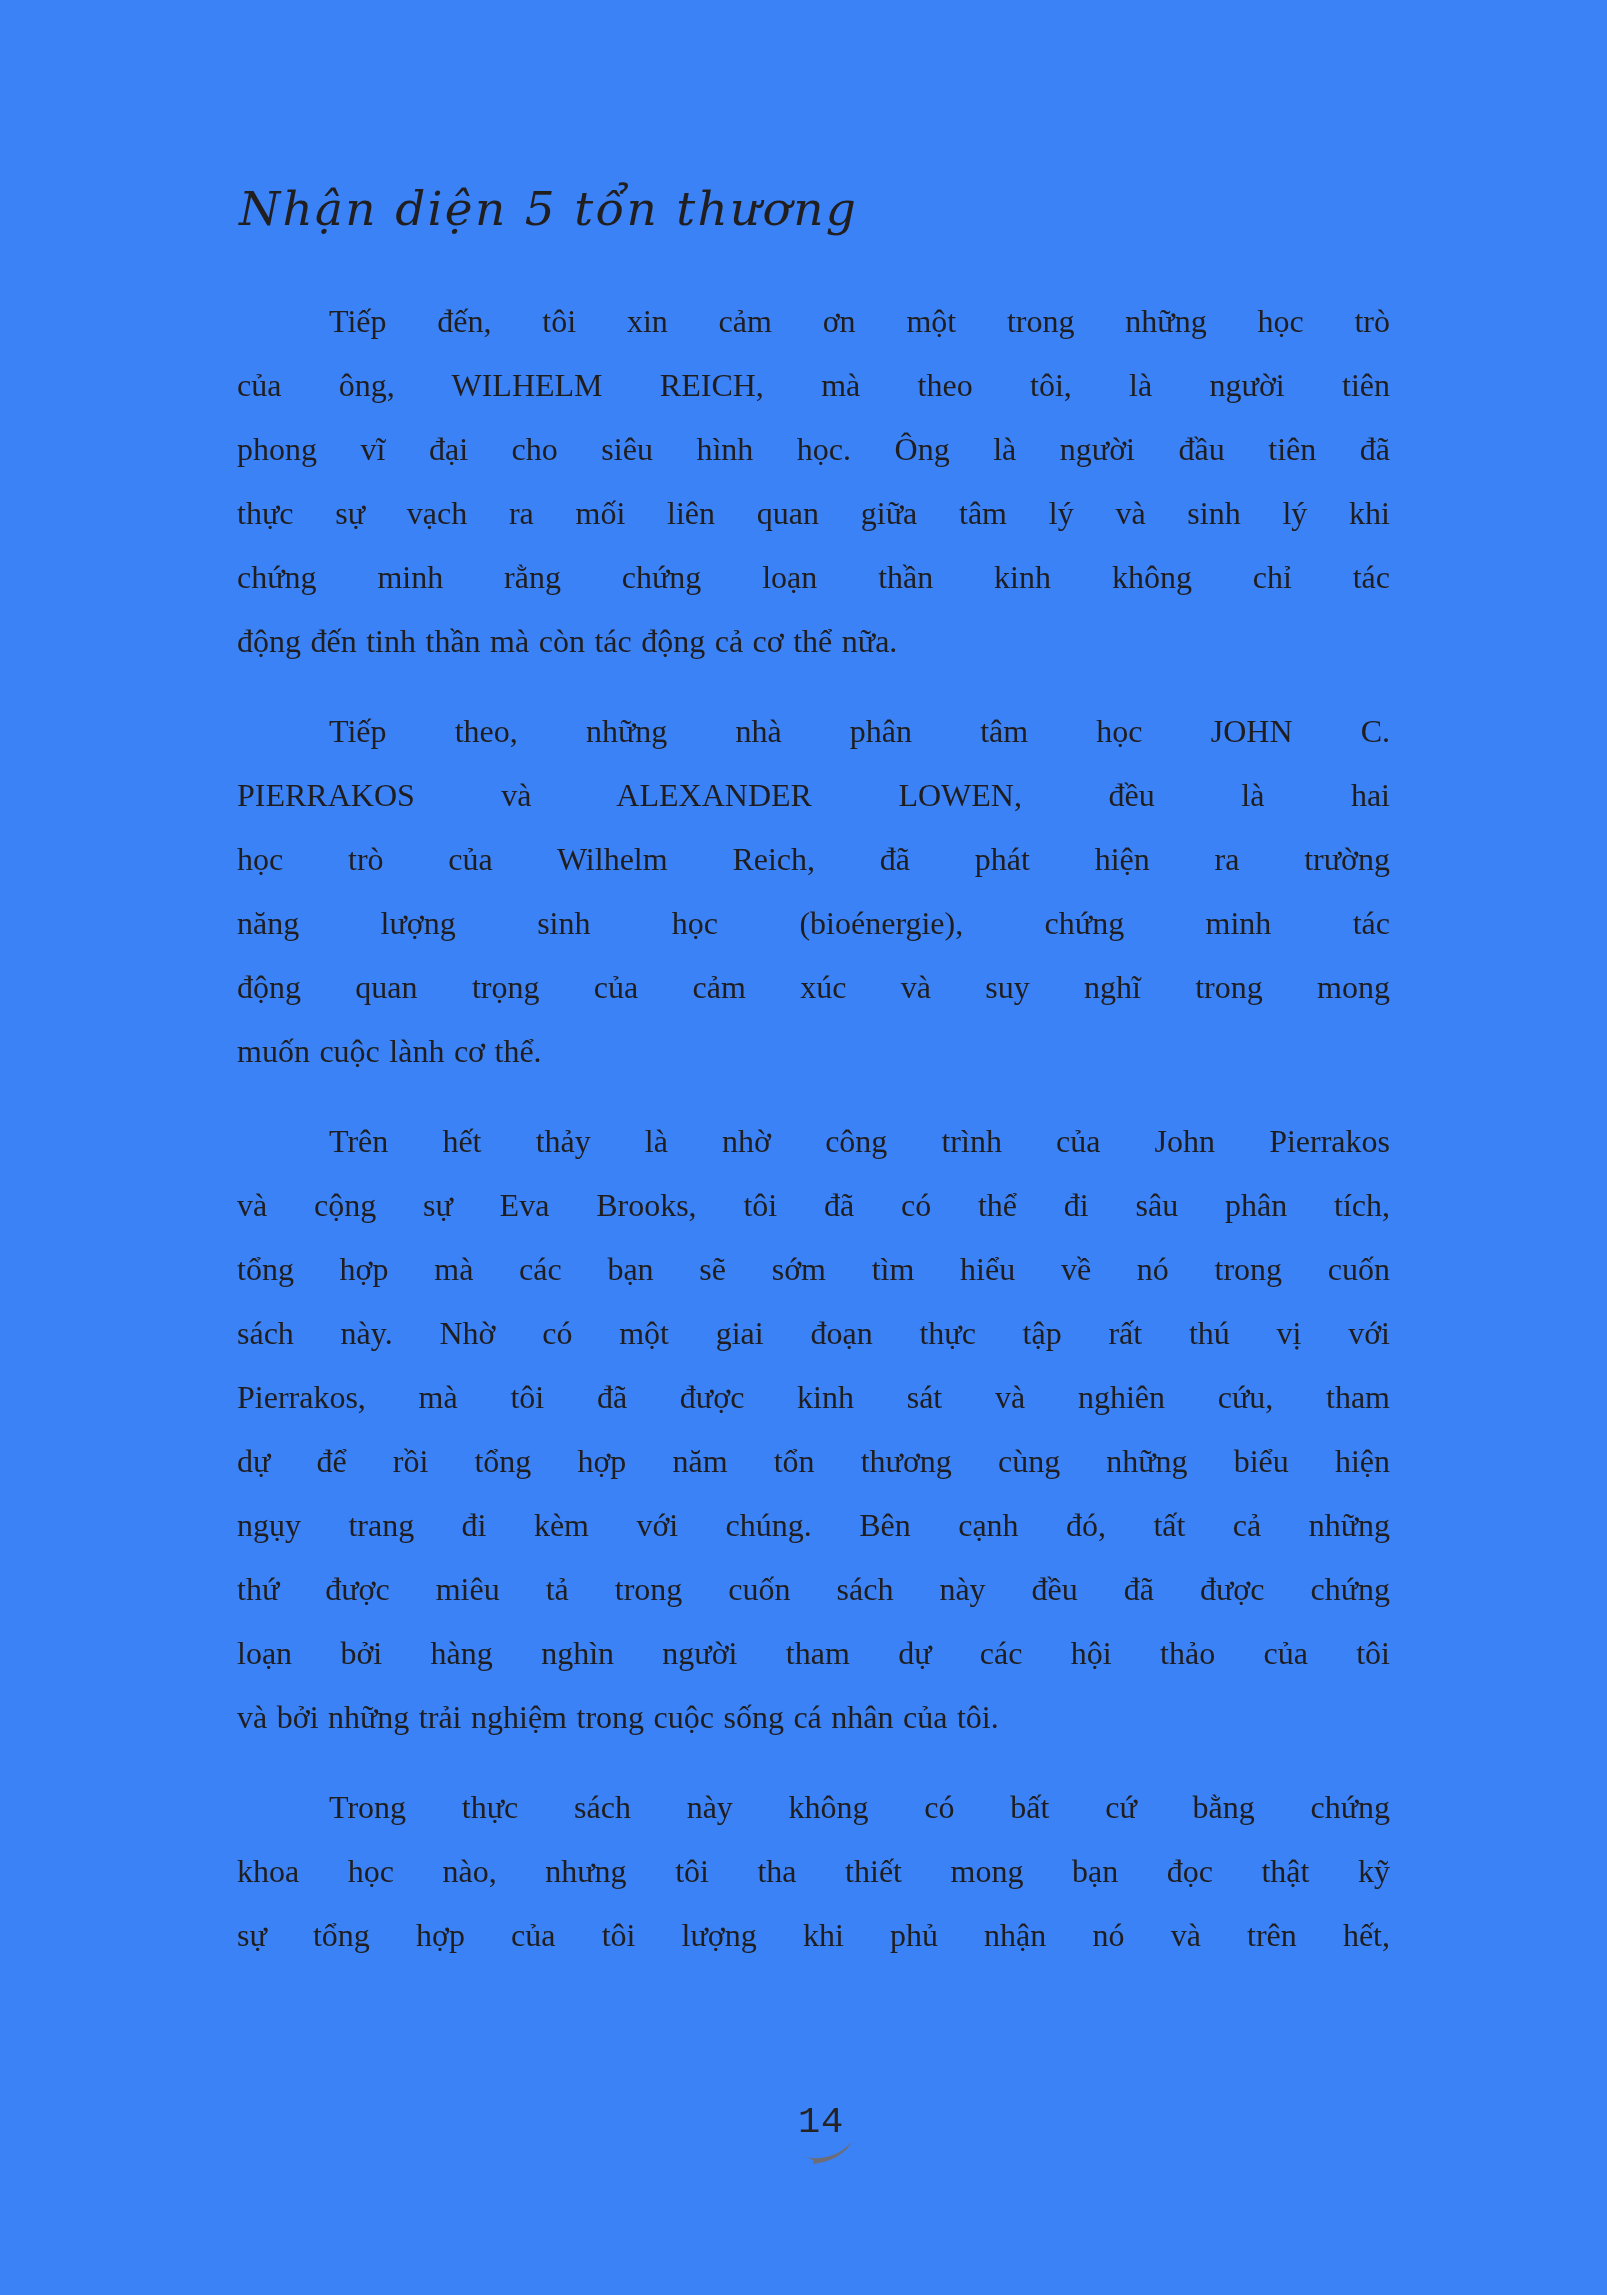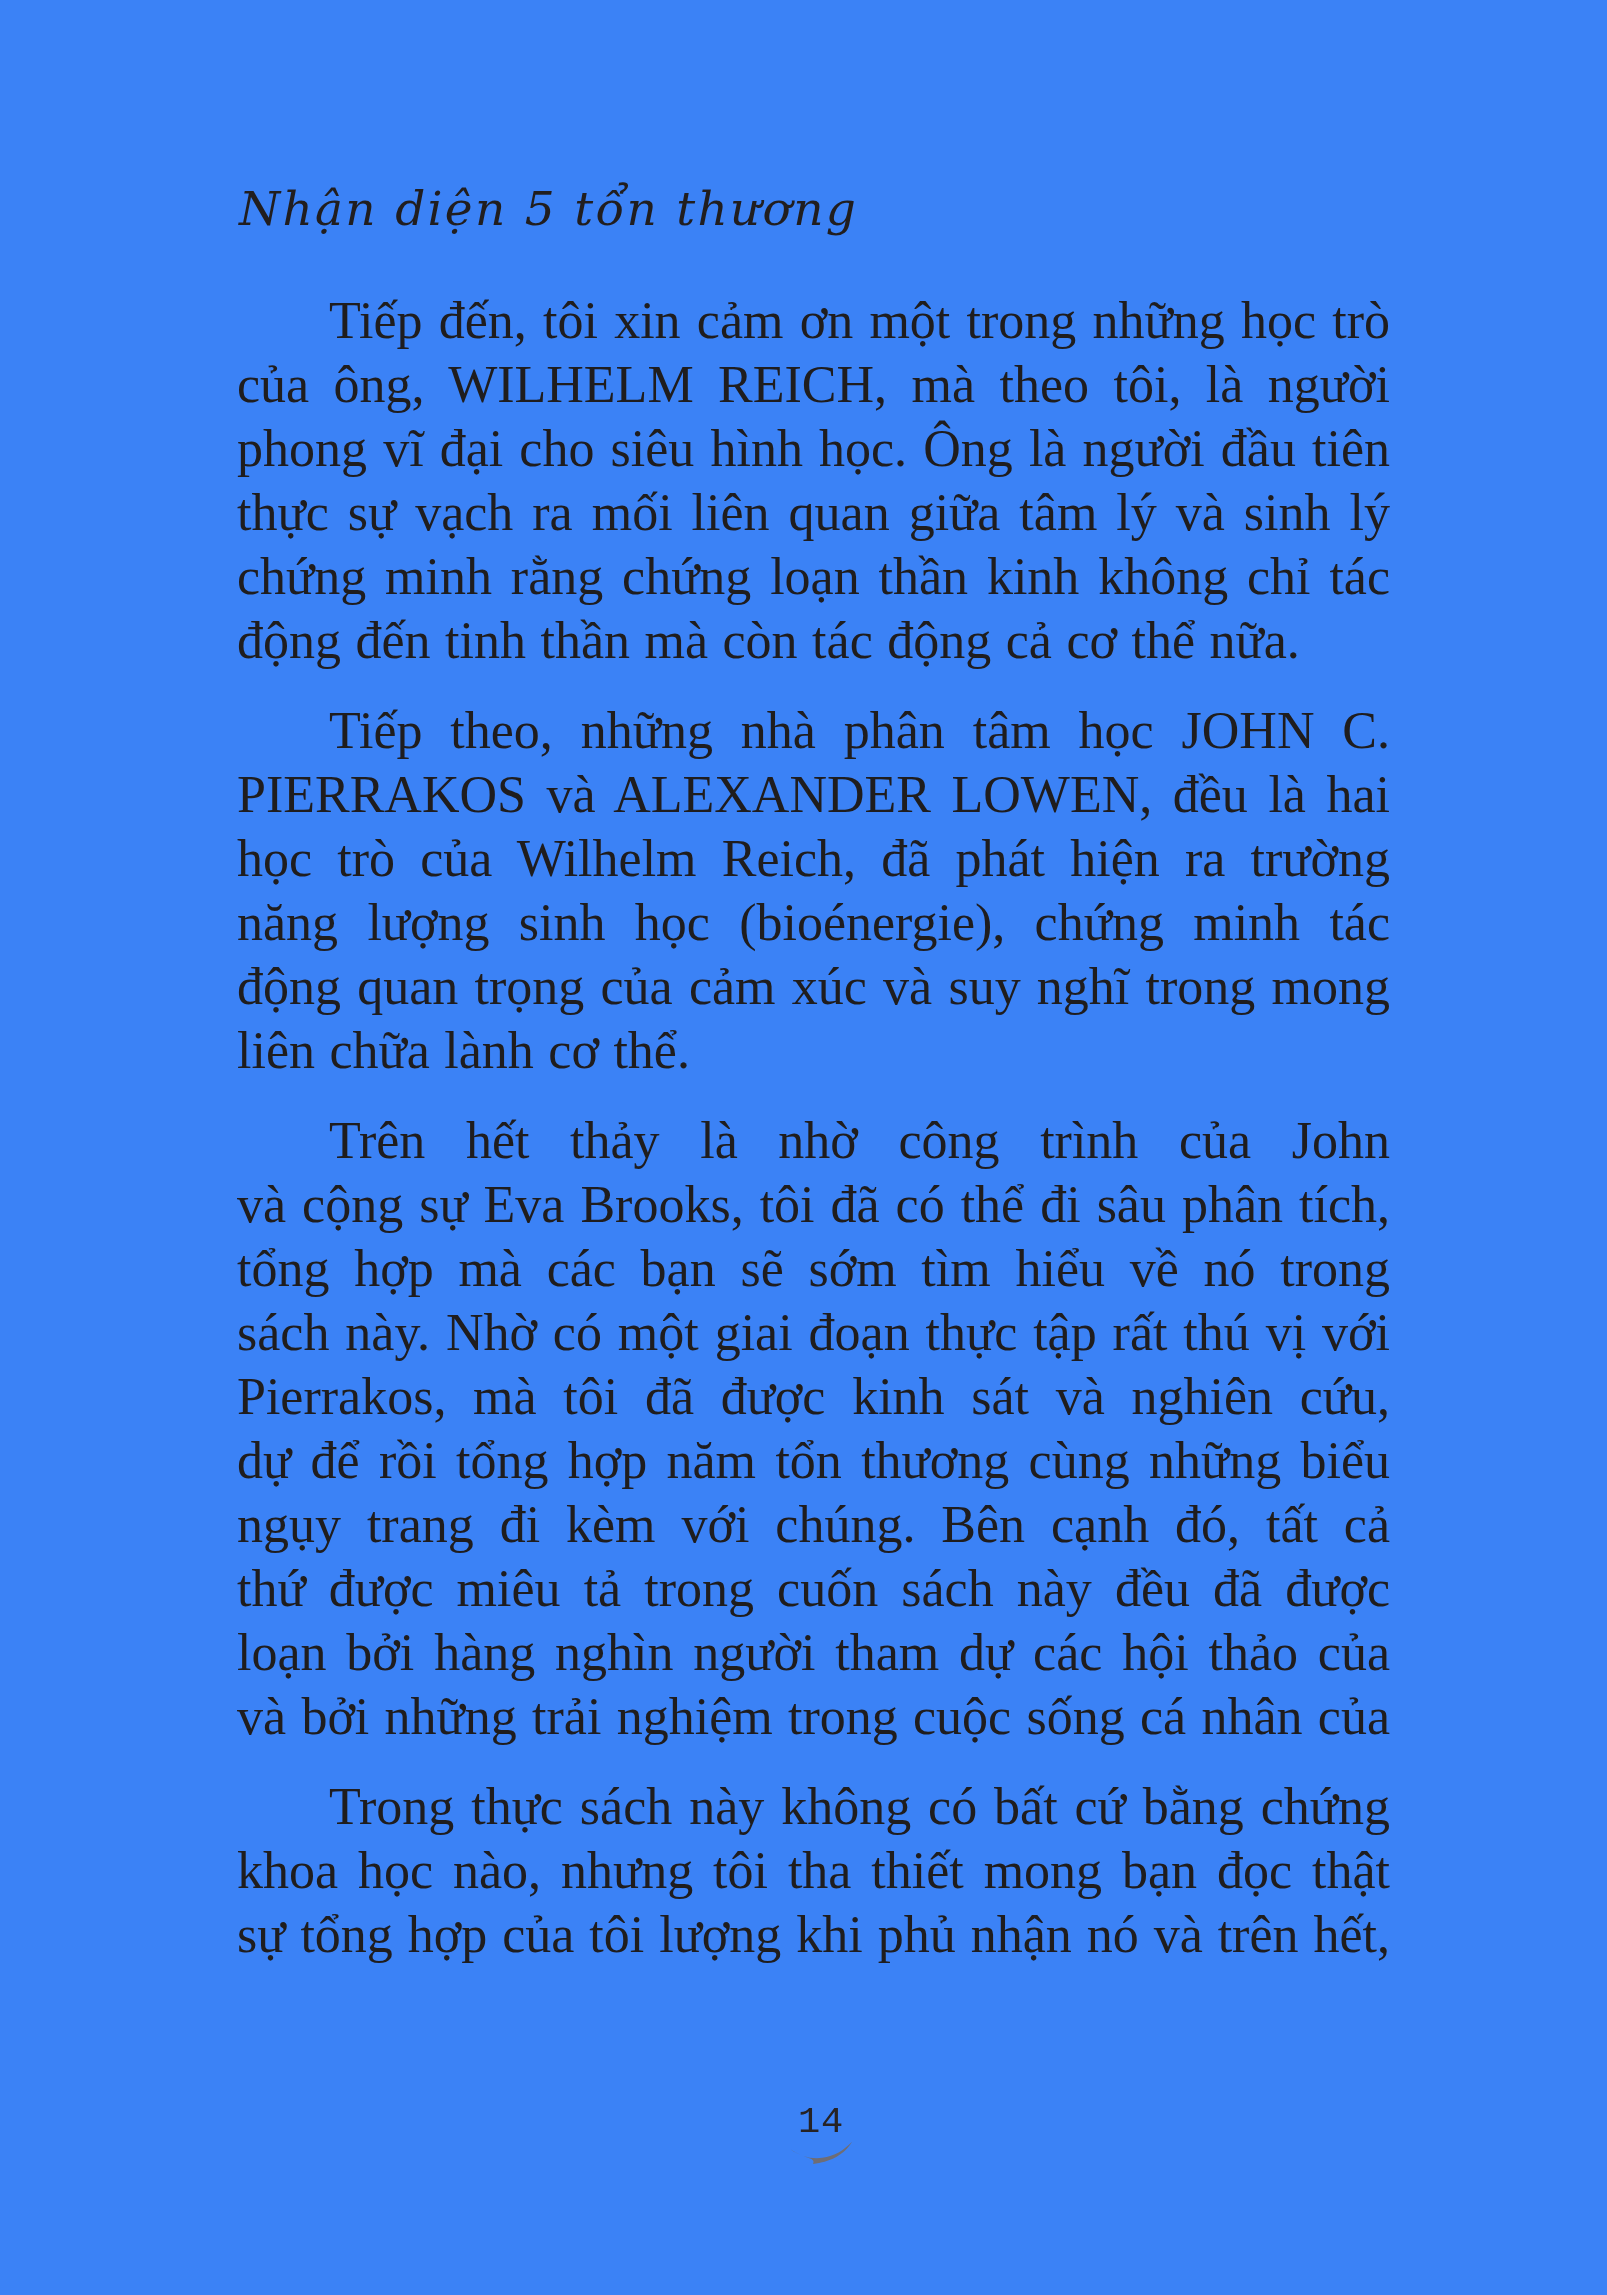--- a/index.html
+++ b/index.html
@@ -38,21 +38,21 @@
   .paragraph {
     margin: 0;
     padding: 0;
   }
   .paragraph + .paragraph {
     margin-top: 26px;
   }
   .line {
     height: 64px;
     line-height: 64px;
-    font-size: 52px;
+    font-size: 32px;
     letter-spacing: 0px;
     word-spacing: 1.5px;
     text-align: justify;
     text-align-last: justify;
     white-space: normal;
     overflow: hidden;
     color: #1f1d1e;
   }
   .line.first {
     text-indent: 92px;
@@ -97,21 +97,21 @@
         <div class="line">thực sự vạch ra mối liên quan giữa tâm lý và sinh lý khi</div>
         <div class="line">chứng minh rằng chứng loạn thần kinh không chỉ tác</div>
         <div class="line lastleft">động đến tinh thần mà còn tác động cả cơ thể nữa.</div>
       </div>
       <div class="paragraph">
         <div class="line first">Tiếp theo, những nhà phân tâm học JOHN C.</div>
         <div class="line">PIERRAKOS và ALEXANDER LOWEN, đều là hai</div>
         <div class="line">học trò của Wilhelm Reich, đã phát hiện ra trường</div>
         <div class="line">năng lượng sinh học (bioénergie), chứng minh tác</div>
         <div class="line">động quan trọng của cảm xúc và suy nghĩ trong mong</div>
-        <div class="line lastleft">liên chữa lành cơ thể.</div>
+        <div class="line lastleft">muốn cuộc lành cơ thể.</div>
       </div>
       <div class="paragraph">
         <div class="line first">Trên hết thảy là nhờ công trình của John Pierrakos</div>
         <div class="line">và cộng sự Eva Brooks, tôi đã có thể đi sâu phân tích,</div>
         <div class="line">tổng hợp mà các bạn sẽ sớm tìm hiểu về nó trong cuốn</div>
         <div class="line">sách này. Nhờ có một giai đoạn thực tập rất thú vị với</div>
         <div class="line">Pierrakos, mà tôi đã được kinh sát và nghiên cứu, tham</div>
         <div class="line">dự để rồi tổng hợp năm tổn thương cùng những biểu hiện</div>
         <div class="line">ngụy trang đi kèm với chúng. Bên cạnh đó, tất cả những</div>
         <div class="line">thứ được miêu tả trong cuốn sách này đều đã được chứng</div>

